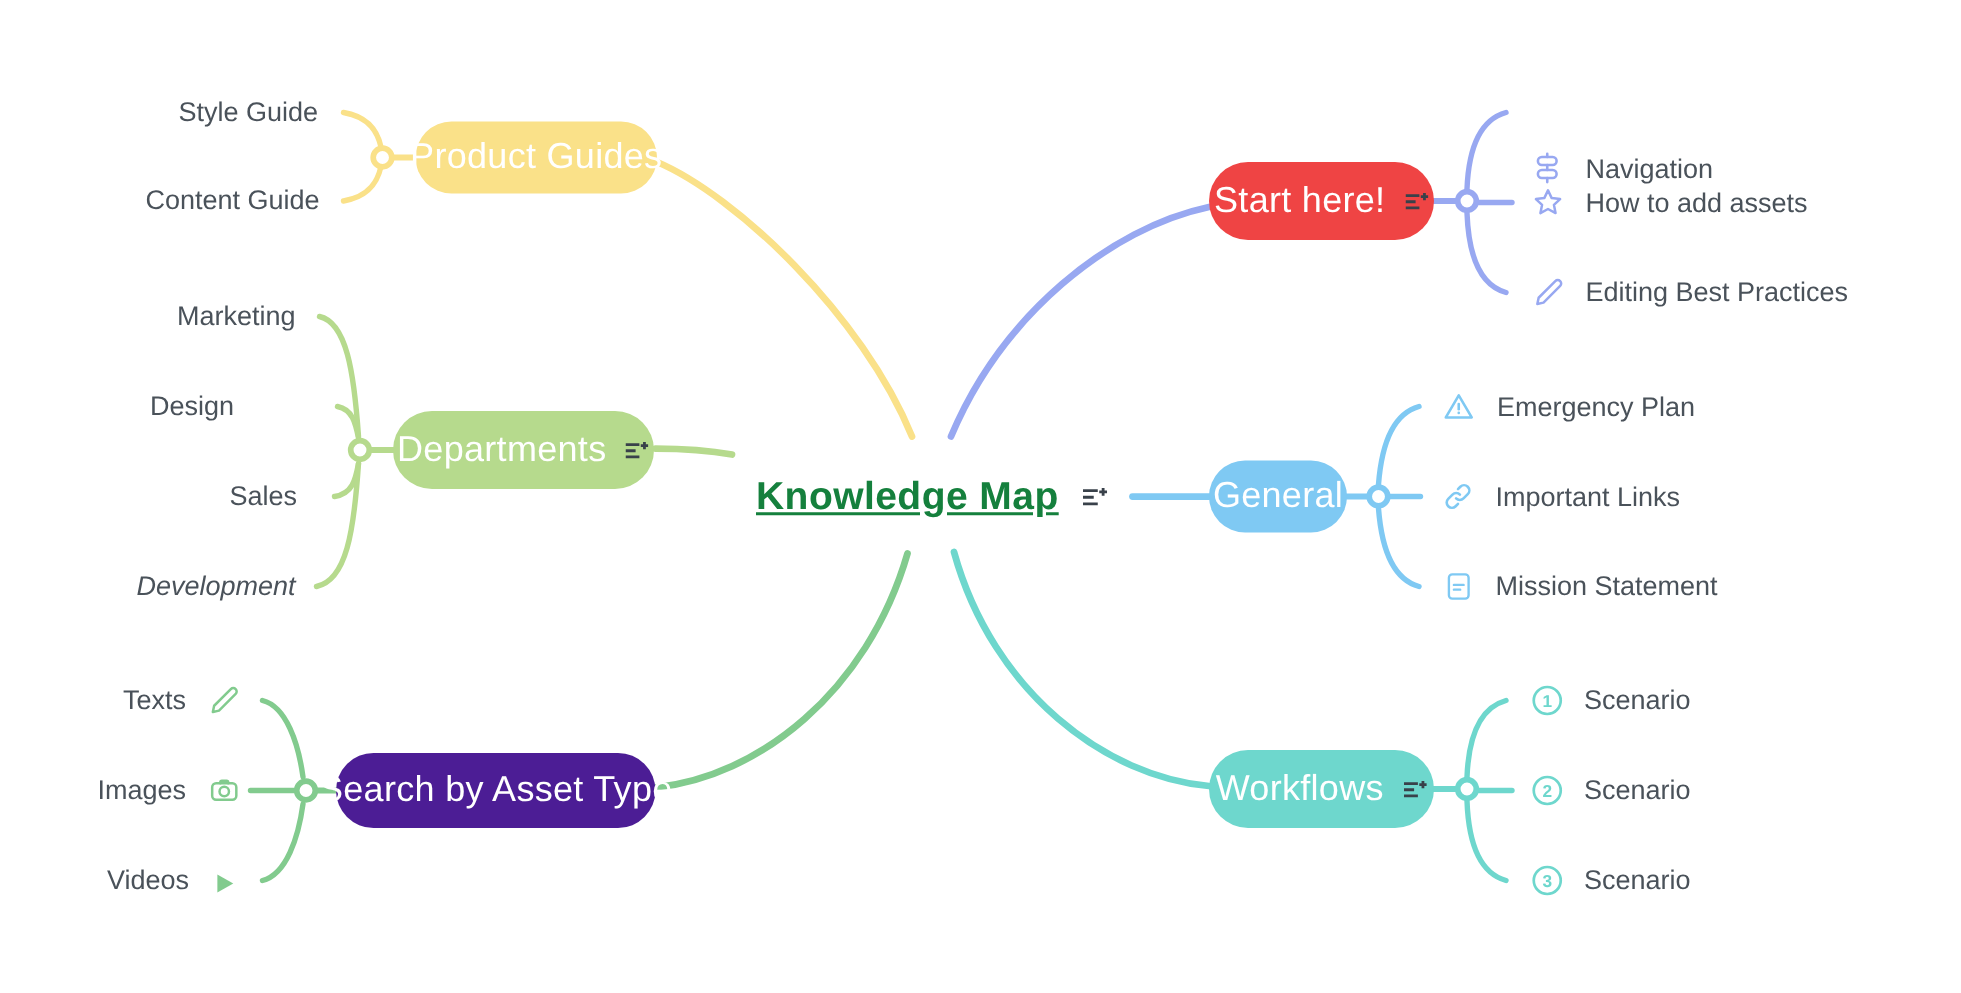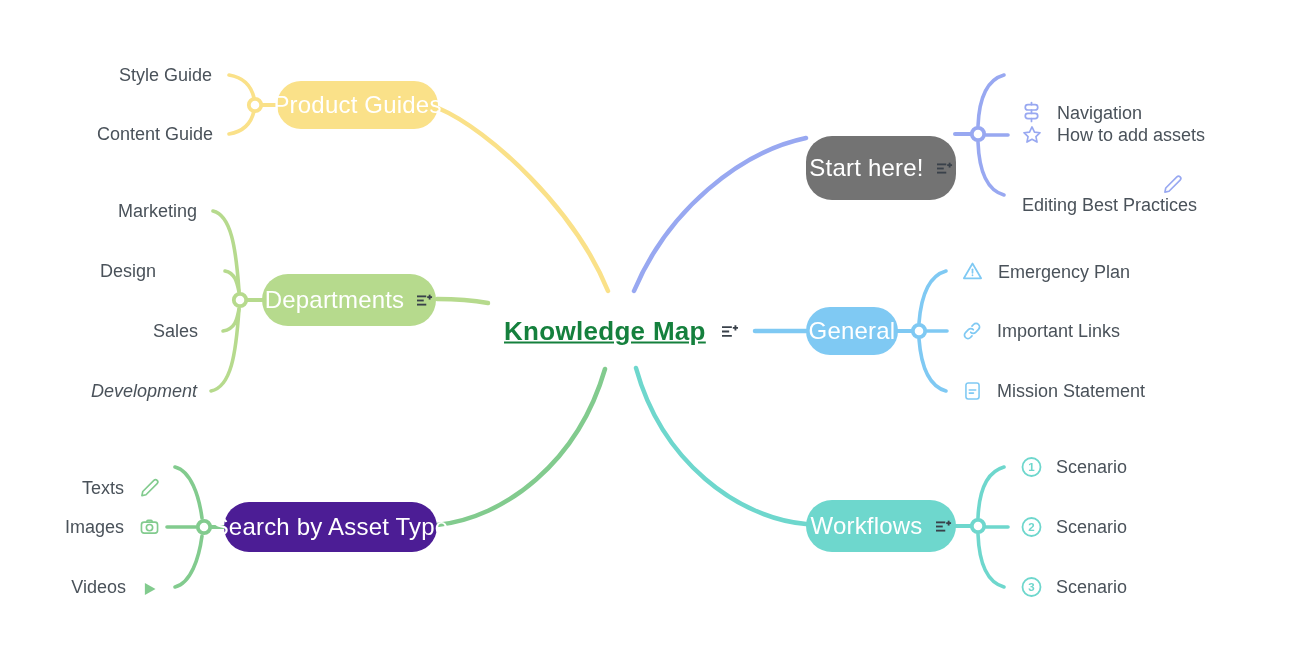--- a/index.html
+++ b/index.html
@@ -134,21 +134,21 @@
         <path d="M15,0.6 V6.4"></path>
           <path d="M12.1,3.5 H17.9"></path>
       </svg>
     </span>
   </div>
 
   <div class="pill" style="left:224px;top:502px;width:213px;height:50px;border-radius:25px;background:#4c1d95;">
     <span>Search by Asset Type</span>
   </div>
 
-  <div class="pill" style="left:806px;top:108px;width:150px;height:64px;border-radius:26px;background:#737373;margin-top:28px;">
+  <div class="pill" style="left:806px;top:108px;width:150px;height:52px;border-radius:26px;background:#ef4444;">
     <span>Start here!</span>
     <span class="pill-add">
       <svg width="16" height="13" viewBox="0 0 19 15" fill="none" stroke="currentColor" stroke-width="2.2">
         <path d="M0,2.6 H11"></path>
           <path d="M0,7.5 H8"></path>
           <path d="M0,12.4 H11"></path>
         <path d="M15,0.6 V6.4"></path>
           <path d="M12.1,3.5 H17.9"></path>
       </svg>
     </span>
@@ -184,21 +184,21 @@
   <div class="child" style="right:1151px;top:271px;">
     <span>Design</span>
   </div>
   <div class="child" style="right:1109px;top:331px;">
     <span>Sales</span>
   </div>
   <div class="child" style="right:1110px;top:391px;font-style:italic;">
     <span>Development</span>
   </div>
 
-  <div class="child icon-right" style="right:1147px;top:467px;margin-top:21px;">
+  <div class="child icon-right" style="right:1147px;top:467px;">
     <span>Texts</span>
     <span class="ic c-green2">
       <svg width="21" height="21" viewBox="0 0 24 24" fill="none" stroke="currentColor" stroke-width="1.9" stroke-linecap="round" stroke-linejoin="round">
         <path d="M17 3.3 a2.6 2.6 0 0 1 3.7 3.7 L8 19.7 L3.3 20.7 L4.3 16 Z"></path>
       </svg>
     </span>
   </div>
   <div class="child icon-right" style="right:1147px;top:527px;">
     <span>Images</span>
     <span class="ic c-green2">
@@ -231,21 +231,21 @@
     <span>Navigation</span>
   </div>
   <div class="child icon-left" style="left:1021px;top:135px;">
     <span class="ic c-blue1">
       <svg width="22" height="22" viewBox="0 0 24 24" fill="none" stroke="currentColor" stroke-width="1.8" stroke-linejoin="round">
         <path d="M12 3.2 l2.7 5.6 6.1 0.7 -4.5 4.2 1.2 6 -5.5-3 -5.5 3 1.2-6 -4.5-4.2 6.1-0.7 Z"></path>
       </svg>
     </span>
     <span>How to add assets</span>
   </div>
-  <div class="child icon-left" style="left:1022px;top:195px;flex-direction:column;">
+  <div class="child icon-left" style="left:1022px;top:195px;">
     <span class="ic c-blue1">
       <svg width="21" height="21" viewBox="0 0 24 24" fill="none" stroke="currentColor" stroke-width="1.9" stroke-linecap="round" stroke-linejoin="round">
         <path d="M17 3.3 a2.6 2.6 0 0 1 3.7 3.7 L8 19.7 L3.3 20.7 L4.3 16 Z"></path>
       </svg>
     </span>
     <span>Editing Best Practices</span>
   </div>
 
   <div class="child icon-left" style="left:961px;top:271px;">
     <span class="ic c-blue2">

